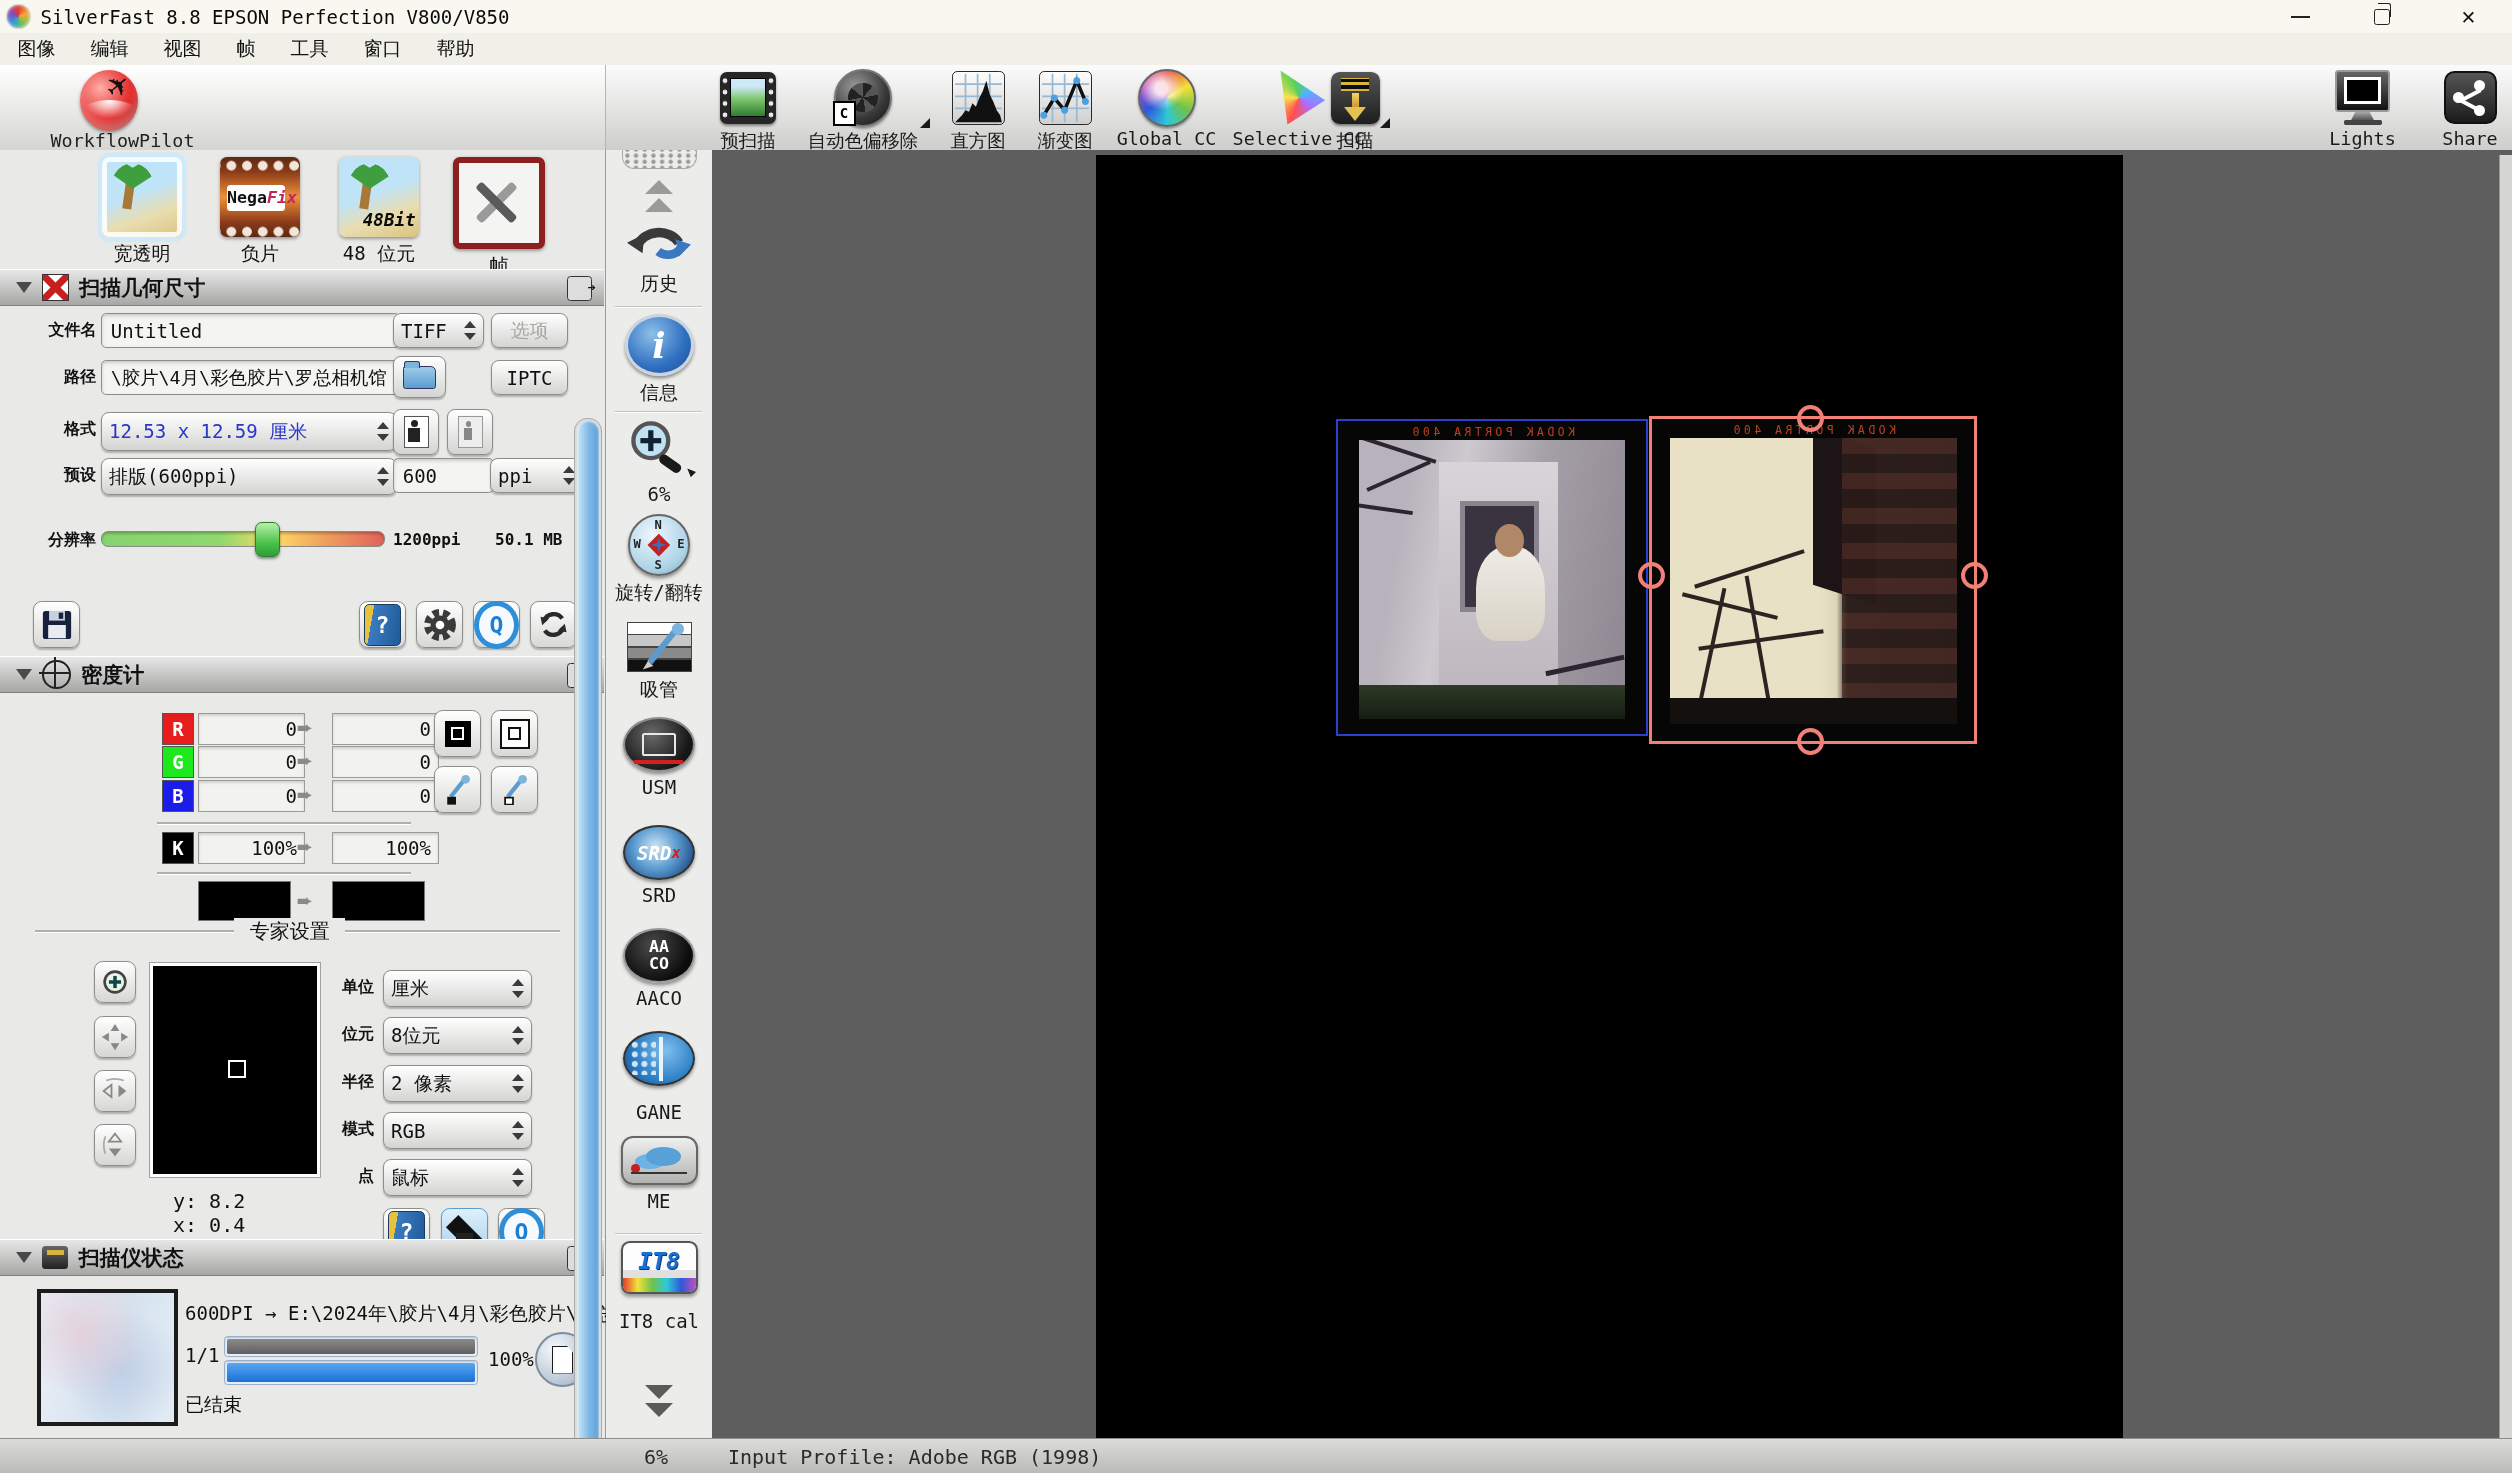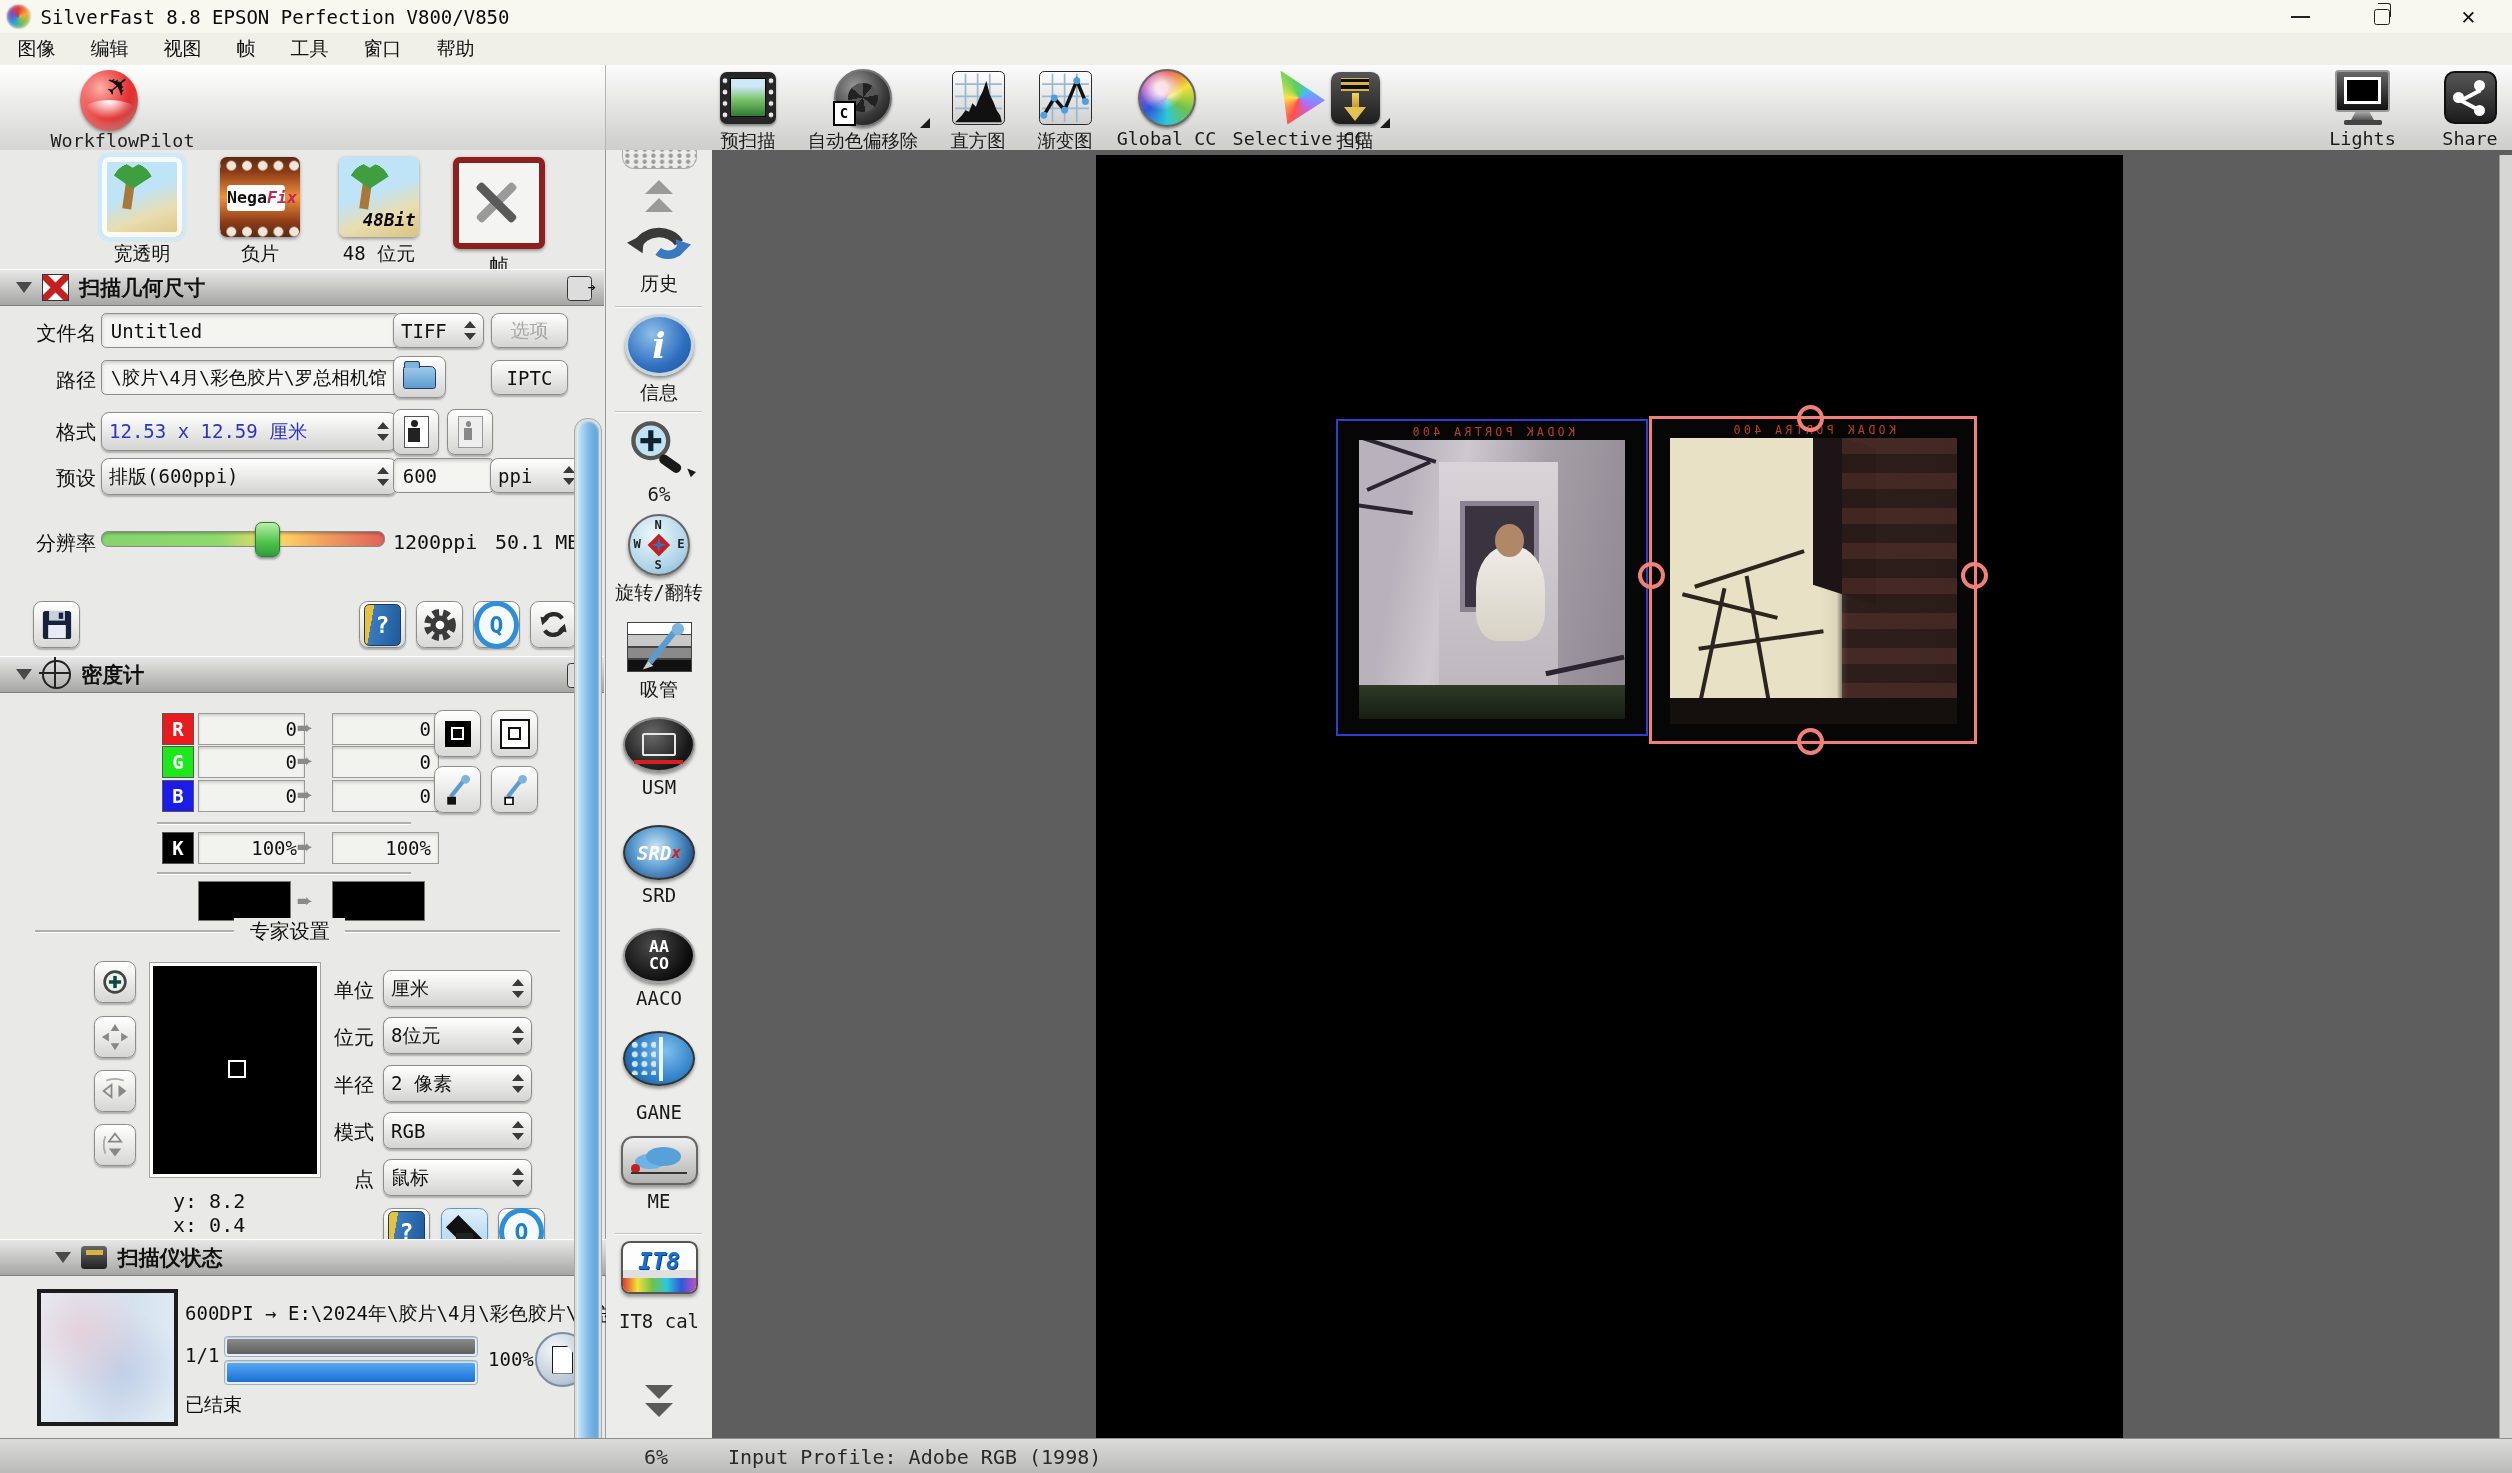--- a/index.html
+++ b/index.html
@@ -77,21 +77,21 @@
   .negalabel i{color:#c02858;font-style:italic;}
   .b48{position:absolute;right:3.5px;bottom:7px;font-size:17.5px;font-weight:bold;font-style:italic;color:#0a0a0a;}
   .toolsframe{background:#f4f4f2;border:6.1px solid #8c2020;}
   .wrenchA{position:absolute;left:12.2px;top:35px;width:51px;height:8.7px;background:#9a9a9a;transform:rotate(-45deg);border-radius:3.5px;}
   .wrenchB{position:absolute;left:12.2px;top:35px;width:51px;height:8.7px;background:#5a5a5a;transform:rotate(45deg);border-radius:3.5px;}
   .panelhead{position:absolute;left:0;width:604px;height:35px;background:linear-gradient(#e7e7e7,#a6a6a4);
     border-top:0.9px solid #fff;border-bottom:0.9px solid #7f7f7c;display:flex;align-items:center;font-size:21px;font-weight:bold;}
   .tri-down{width:0;height:0;border-left:8.7px solid transparent;border-right:8.7px solid transparent;border-top:11.4px solid #4a4a4a;margin:0 10.5px 0 15.7px;}
   .detach{position:absolute;right:12.2px;top:6.1px;width:23px;height:23px;border:1.7px solid #333;border-radius:3.5px;background:#ddd;}
   .detach:before{content:"➔";position:absolute;right:-5.2px;top:1.7px;font-size:14px;color:#111;}
-  .flabel{position:absolute;font-size:20px;text-align:right;}
+  .flabel{position:absolute;font-size:16px;text-align:right;font-weight:bold;}
   .tinput{position:absolute;background:#f4f4f1;border:0.9px solid #8d8d8a;border-radius:5.2px;
     box-shadow:inset 0 1.7px 3.5px rgba(0,0,0,.18);font-size:19px;display:flex;align-items:center;padding:0 8.7px;white-space:nowrap;overflow:hidden;}
   .btn3{position:absolute;background:linear-gradient(#ffffff,#d4d4d2);border:0.9px solid #8d8d8a;border-radius:7.9px;
     box-shadow:0 1.7px 1.7px rgba(0,0,0,.25),inset 0 0.9px 0 #fff;display:flex;align-items:center;justify-content:center;font-size:19px;}
   .drop{justify-content:flex-start;padding:0 7px;}
   .stepper{margin-left:auto;display:flex;flex-direction:column;gap:4.4px;align-items:center;}
   .stepper .u{width:0;height:0;border-left:6.1px solid transparent;border-right:6.1px solid transparent;border-bottom:7.9px solid #3a3a3a;}
   .stepper .d{width:0;height:0;border-left:6.1px solid transparent;border-right:6.1px solid transparent;border-top:7.9px solid #3a3a3a;}
   .bluetxt{color:#2a35c8;}
   .slider-track{position:absolute;height:14px;border-radius:7px;border:0.9px solid #8a8a88;
@@ -632,21 +632,21 @@
     <div class="sq-btn-outer" style="left:441px;top:1058px;background:linear-gradient(#dff0fc,#a8d0ec);border-color:#5b9cd0;">
       <span class="gradcap">
           <span class="captop"></span>
           <span class="capband"></span>
         </span>
     </div>
     <div class="sq-btn-outer" style="left:498px;top:1058px;">
         <span class="qcirc">Q</span>
       </div>
 
-    <div class="panelhead" style="top:1089px;padding-left:39px;">
+    <div class="panelhead" style="top:1089px;">
       <span class="tri-down"></span>
       <span style="width:26px;height:23px;background:linear-gradient(#666,#222);border-radius:3.5px;position:relative;margin-right:10.5px;">
         <span style="position:absolute;left:4.4px;top:3.5px;right:4.4px;height:5.2px;background:#d8b43c;"></span>
       </span>
       <span>扫描仪状态</span>
       <span class="detach"></span>
     </div>
 
     <div class="statusthumb" style="left:37px;top:1139px;"></div>
     <span style="position:absolute;left:185px;top:1151px;font-size:19px;white-space:nowrap;">600DPI → E:\2024年\胶片\4月\彩色胶片\罗总</span>

